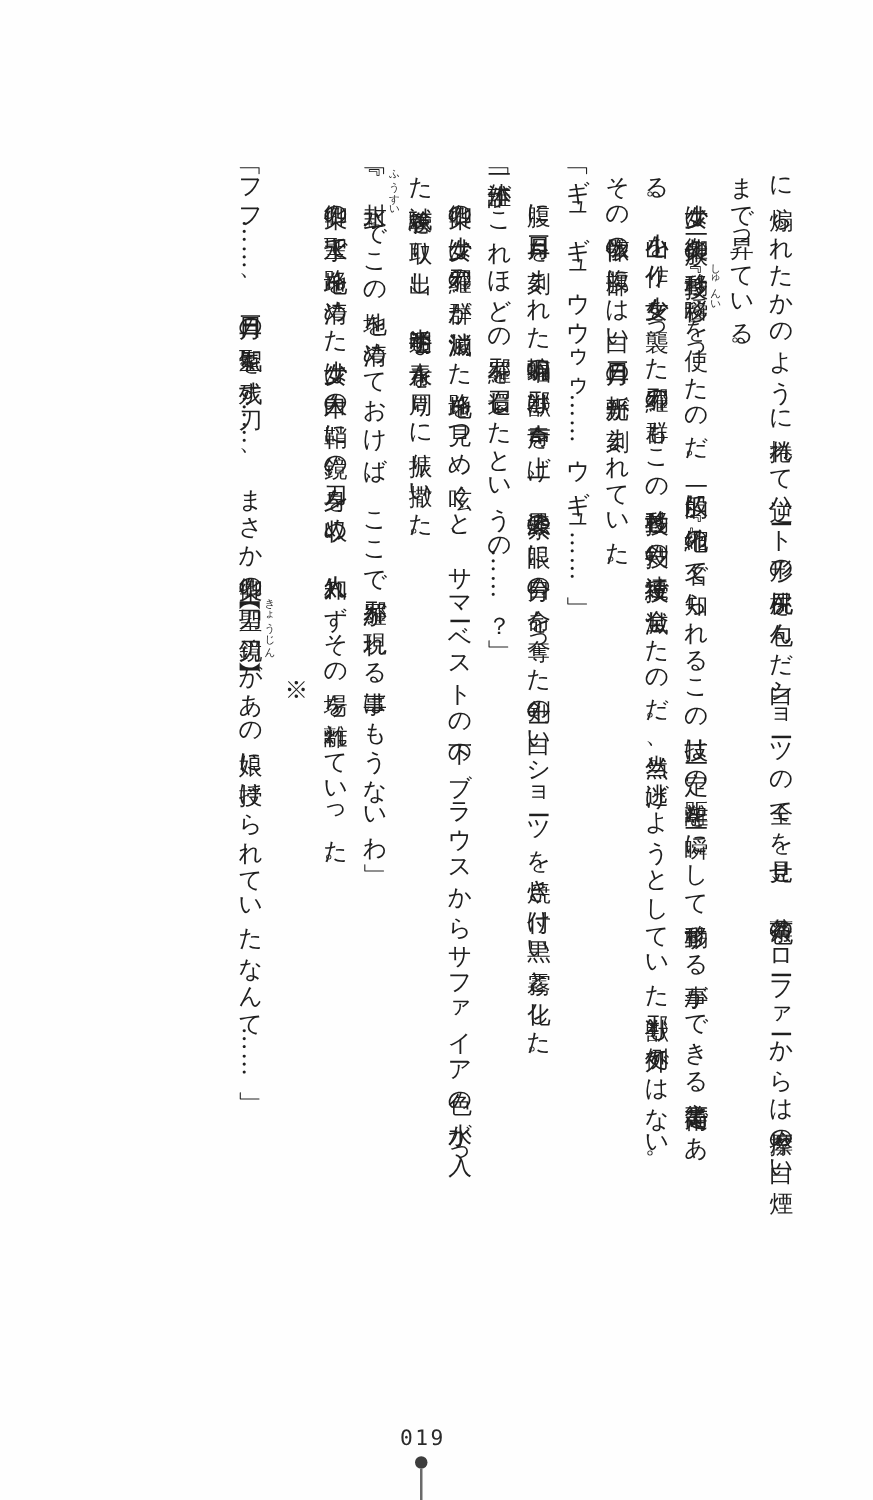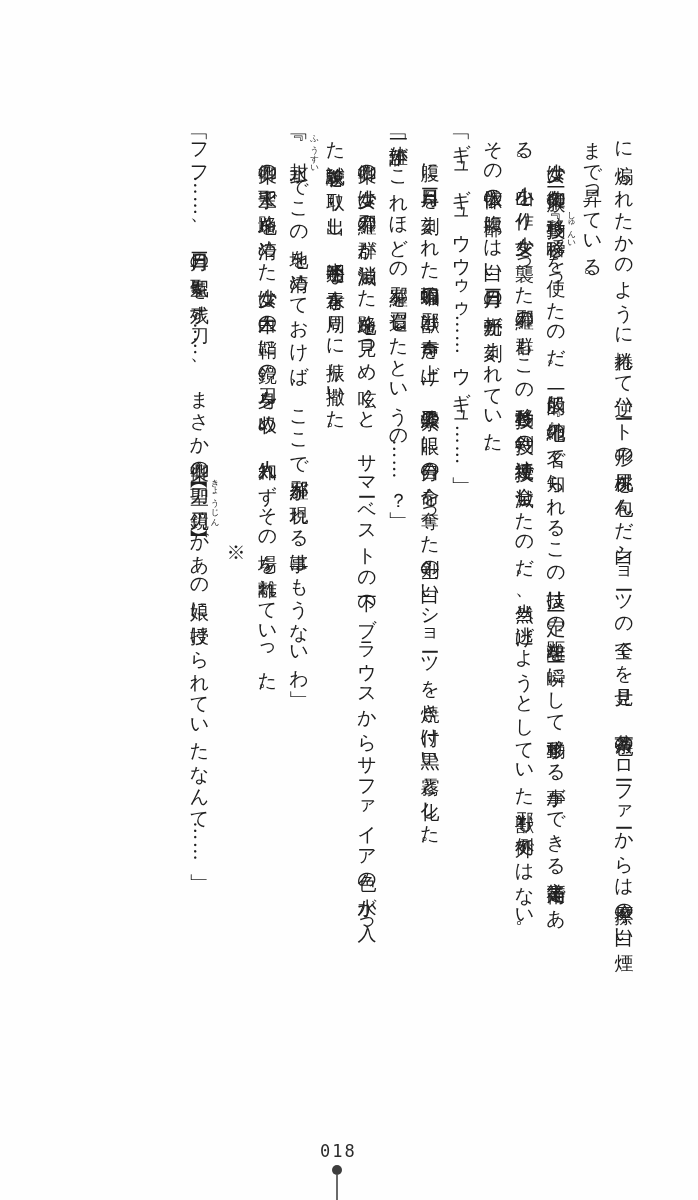--- a/index.html
+++ b/index.html
@@ -66,16 +66,16 @@
       <p>　少女は御柴一族の移動技『<ruby>瞬移<rt>しゅんい</rt></ruby>』を使ったのだ。一般的に『縮地』の名で知られるこの技は一定の距離を一瞬にして移動する事ができる高等走術である。小山を作り少女を襲った邪羅の群もこの移動技と剣技の連続技で全滅したのだ。当然、逃げようとしていた邪獣も例外ではない。その骸体の腹部には白い三日月の斬光が刻まれていた。</p>
       <p>「ギュギュウウゥゥ……ウギュ……」</p>
       <p>　腹に三日月を刻まれた蝙蝠羽の邪獣は奇声を上げ、漆黒紫の眼に自分の命を奪った剣士の白いショーツを焼き付け黒い霧と化した。</p>
       <p>「一体誰がこれほどの邪羅を召還したというの……？」</p>
       <p>　御柴の少女は邪羅の群が消滅した路地を見つめ呟くと、サマーベストの下のブラウスからサファイア色の水が入った試験管を取り出し、半透明な青水を周りに振り撒いた。</p>
       <p>「『<ruby>封水<rt>ふうすい</rt></ruby>』でこの地を清めておけば、ここで邪羅が現れる事はもうないわ」</p>
       <p>　御柴の聖水で路地を清めた少女は白木の鞘に鏡の刀身を収め、人知れずその場を離れていった。</p>
       <p class="separator">※</p>
       <p>「フフ……、三日月の聖氣を残す刀……、まさか御柴の聖刀【<ruby>鏡刃<rt>きょうじん</rt></ruby>】があの娘に授けられていたなんて……」</p>
     </div>
-  <div class="page-number">018</div>
+  <div class="page-number">019</div>
   <div class="trim-dot"></div>
   <div class="trim-line"></div>
 </div>
 
 </body></html>

